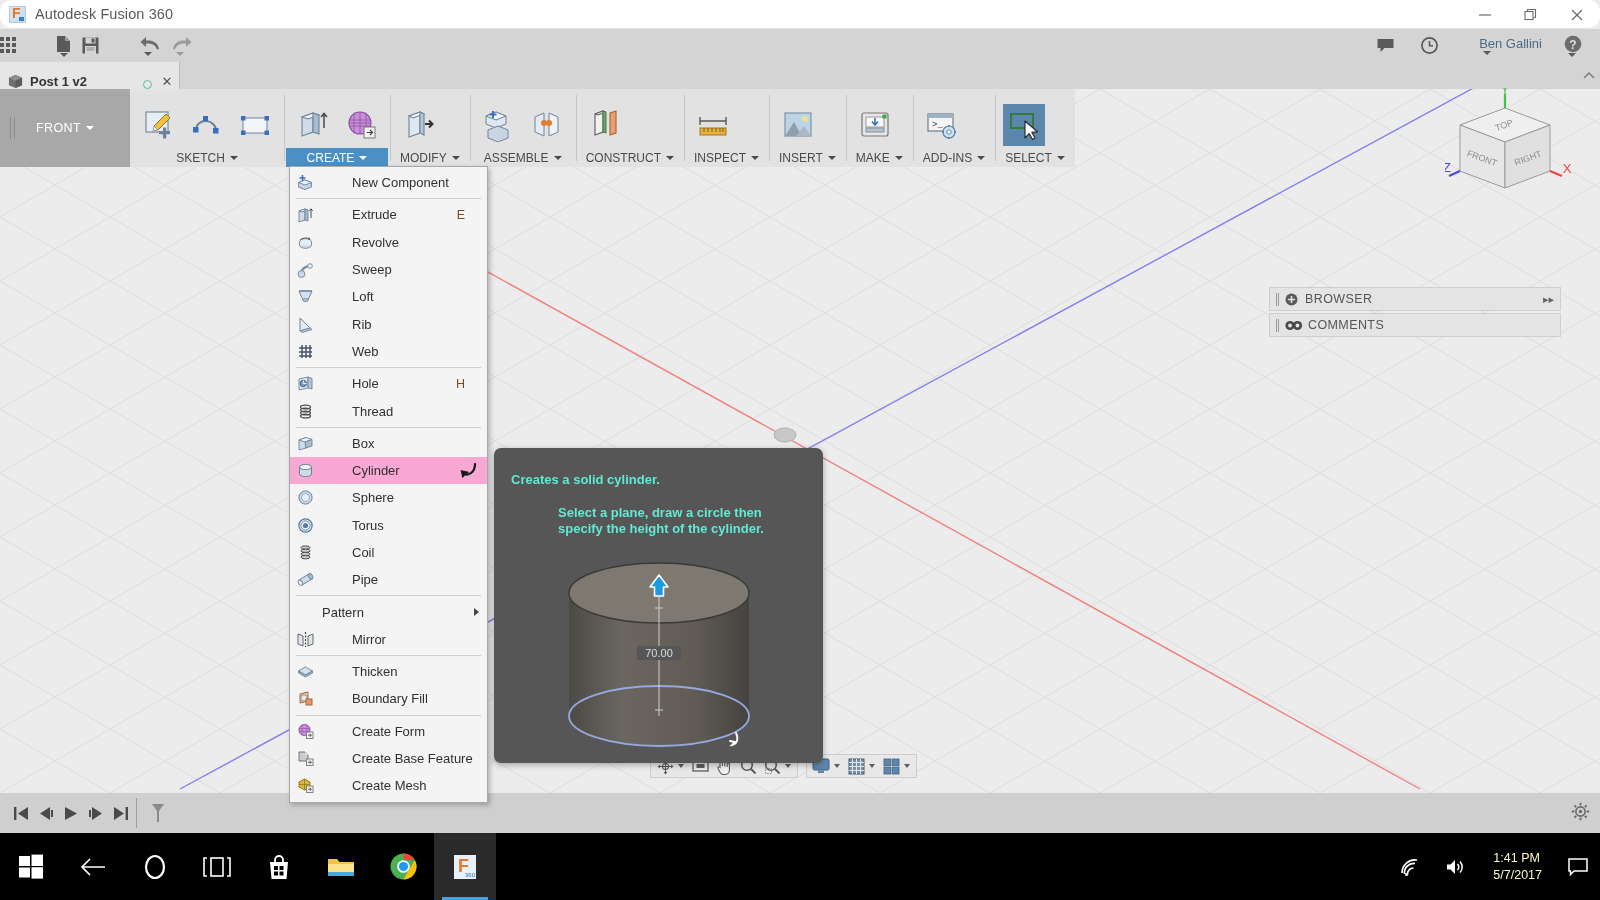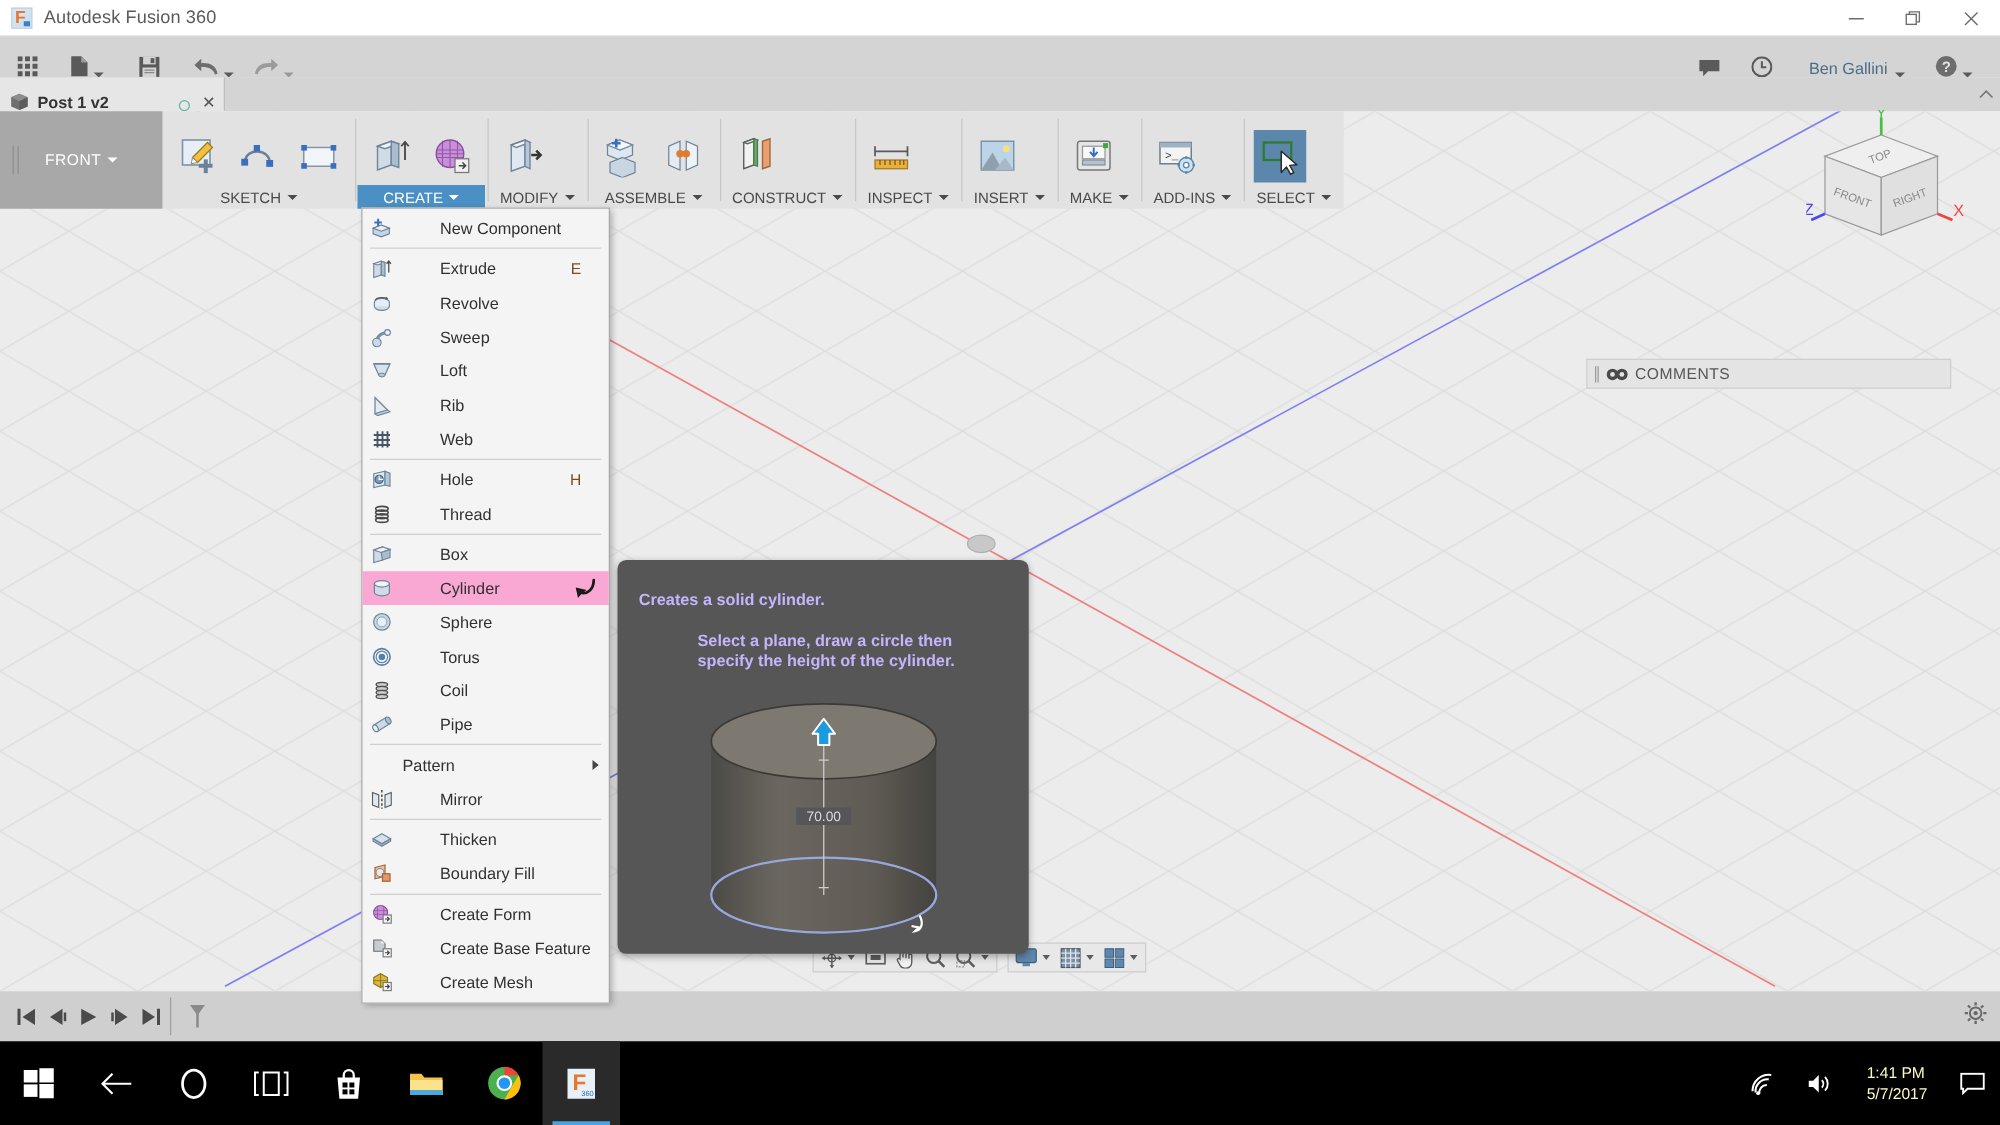--- a/index.html
+++ b/index.html
@@ -8,21 +8,21 @@
     font-family: "Liberation Sans", sans-serif;
     overflow: hidden;
     background: #ececec;
   }
   #app { position: relative; width: 1600px; height: 900px; }
 
   
   .titlebar {
     position: absolute; left: 0; top: 0; width: 1600px; height: 29px;
     background: #ffffff; border-bottom: 1px solid #e8e8e8;
-    display: flex; align-items: center;
+    display: flex; align-items: center; border-radius: 12px;
   }
   .app-logo {
     width: 17px; height: 17px; margin-left: 9px; margin-right: 9px;
     background: linear-gradient(135deg,#d9e8f5 0%,#c9dcee 100%);
     border: 1px solid #b4c9da; position: relative; flex: none;
   }
   .app-logo::before {
     content: "F"; position: absolute; left: 2px; top: -2px;
     font-size: 14px; font-weight: bold; color: #e8762c;
     font-family: "Liberation Sans", sans-serif;
@@ -38,22 +38,23 @@
     color: #6d6d6d;
   }
   .winbtn svg { display: block; }
 
   
   .qat {
     position: absolute; left: 0; top: 29px; width: 1600px; height: 33px;
     background: #d4d4d4; display: flex; align-items: center;
   }
   .qitem {
-    height: 33px; display: flex; align-items: flex-end; justify-content: center;
+    height: 33px; display: flex; align-items: flex-start; justify-content: center;
     color: #5a5a5a;
+    flex-direction: column;
   }
   .caret-d {
     width: 0; height: 0; border-left: 4px solid transparent; border-right: 4px solid transparent;
     border-top: 4px solid #5a5a5a; margin-left: 4px; margin-right: 4px;
   }
   .qright { position: absolute; right: 0; top: 0; height: 33px; display: flex; align-items: center; }
   .username { font-size: 13px; color: #4a6c87; margin-right: 2px; }
 
   
   .tabbar {
@@ -143,21 +144,21 @@
     border-left: 5px solid #444;
   }
   .mi-sep { height: 1px; background: #cfcfcf; margin: 2px 6px; }
 
   
   .tooltip {
     position: absolute; left: 494px; top: 448px; width: 329px; height: 315px;
     background: #565656; border-radius: 7px; z-index: 50;
     box-shadow: 0 2px 6px rgba(0,0,0,.3); padding: 24px 18px 0 17px;
   }
-  .tt-line { font-size: 13px; color: #c4b5fd; font-weight: bold; line-height: 16px; }
+  .tt-line { font-size: 13px; color: #5eead4; font-weight: bold; line-height: 16px; }
   .tt-line2 { margin-top: 17px; margin-left: 47px; }
   .tt-img { position: absolute; left: 0; right: 0; top: 110px; display: flex; justify-content: center; }
 
   
   .sidepanel { position: absolute; left: 1269px; top: 287px; width: 292px; z-index: 20; }
   .sp-row {
     height: 24px; background: #e4e4e4; border: 1px solid #cfcfcf;
     display: flex; align-items: center; padding-left: 6px; margin-bottom: 2px;
   }
   .sp-grip { width: 3px; height: 13px; border-left: 1px solid #9a9a9a; border-right: 1px solid #9a9a9a; margin-right: 6px; }
@@ -361,20 +362,29 @@
       <line x1="15" y1="83" x2="4" y2="88" stroke="#4a4aef" stroke-width="2.2"></line>
       <text x="2" y="84" font-size="13" fill="#4a4aef" text-anchor="middle" font-family="Liberation Sans, sans-serif">Z</text>
       <line x1="105" y1="83" x2="117" y2="88" stroke="#ef4444" stroke-width="2.2"></line>
       <text x="122" y="85" font-size="13" fill="#ef4444" text-anchor="middle" font-family="Liberation Sans, sans-serif">X</text>
     </svg>
   </div>
 
   <div class="sidepanel">
     <div class="sp-row">
       <span class="sp-grip"></span>
+      <svg width="13" height="13" style="margin-right:7px">
+        <circle cx="6.5" cy="6.5" r="6" fill="#5a5a5a"></circle>
+        <path d="M6.5 3 V10 M3 6.5 H10" stroke="#e4e4e4" stroke-width="1.6"></path>
+      </svg>
+      <span class="sp-label">BROWSER</span>
+      <span class="sp-exp">▸▸</span>
+    </div>
+    <div class="sp-row">
+      <span class="sp-grip"></span>
       <svg width="18" height="13" style="margin-right:5px">
         <circle cx="5" cy="6.5" r="4.6" fill="#4a4a4a"></circle>
         <circle cx="12.5" cy="6.5" r="4.6" fill="#4a4a4a"></circle>
         <circle cx="5" cy="6.5" r="1.9" fill="#e4e4e4"></circle>
         <circle cx="12.5" cy="6.5" r="1.9" fill="#e4e4e4"></circle>
       </svg>
       <span class="sp-label">COMMENTS</span>
     </div>
   </div>
 

